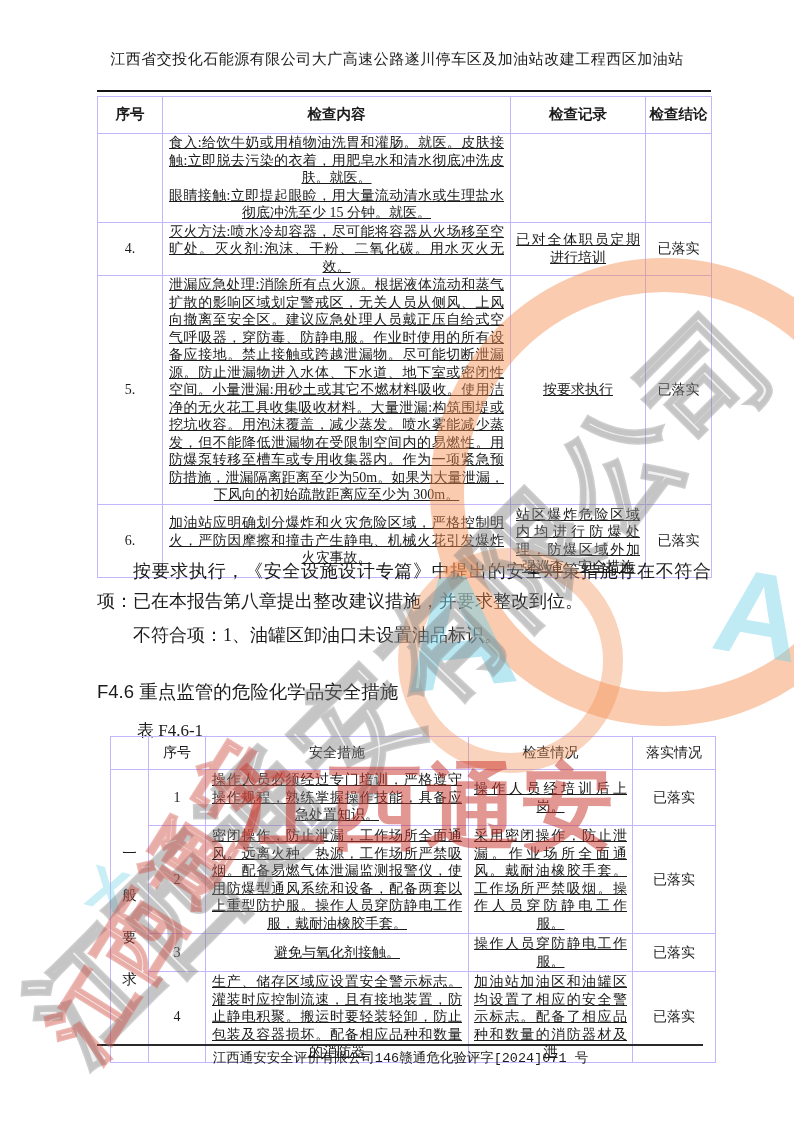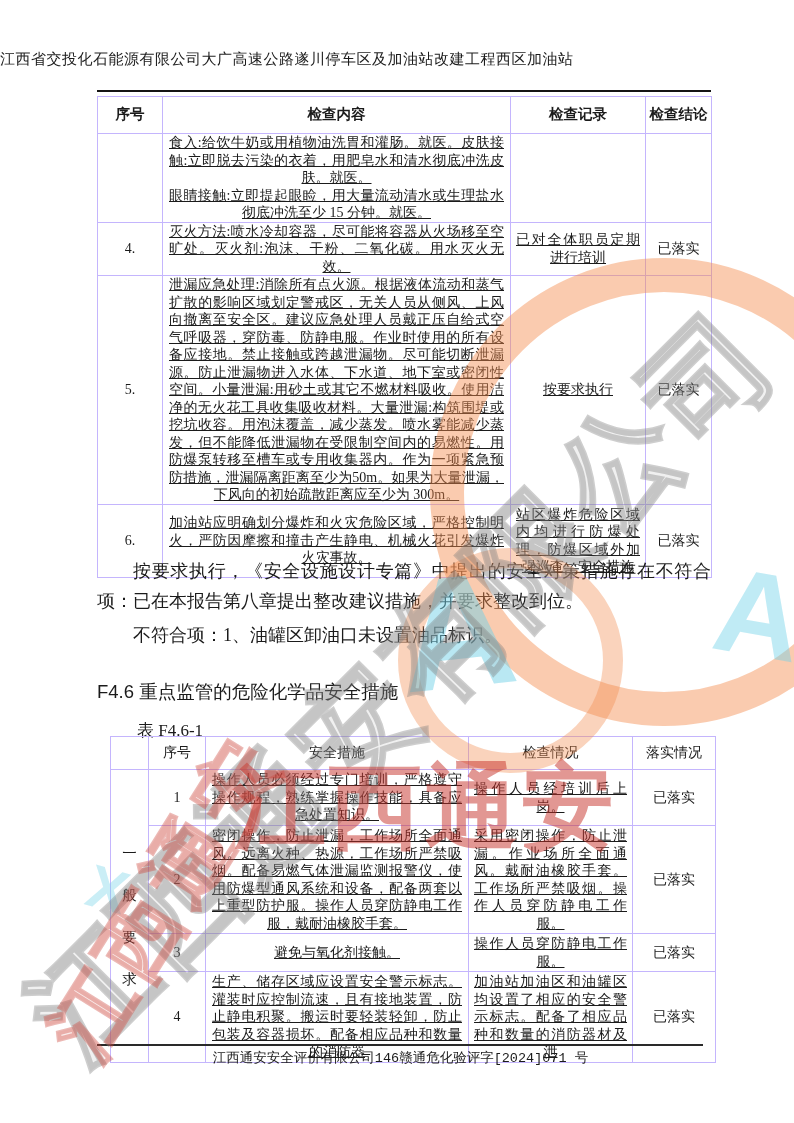--- a/index.html
+++ b/index.html
@@ -4,21 +4,21 @@
 <style>
   html,body { margin:0; padding:0; background:#e8e8e8; }
   .page {
     position:relative; width:794px; height:1123px; margin:0 auto;
     background:#ffffff; overflow:hidden;
     font-family:"Liberation Serif","DejaVu Serif",serif;
     color:#1b1b1b;
   }
 
   
-  .doc-header { position:absolute; top:50px; left:0; width:100%; text-align:left;
+  .doc-header { position:absolute; top:50px; left:0; width:100%; text-align:center;
                 font-size:15px; line-height:19px; letter-spacing:0.5px; }
   .hr-rule { position:absolute; top:90px; left:97px; width:614px; height:2px; background:#141414; }
 
   
   table { border-collapse:collapse; table-layout:fixed; }
   td,th { border:1px solid #c4b5fd; padding:1px 5px; font-size:14px; line-height:17.5px;
           vertical-align:middle; font-weight:normal; overflow:hidden; word-break:break-all; }
   .t1 { position:absolute; top:96px; left:97px; width:614px; }
   .t1 th { font-weight:bold; font-size:14.5px; text-align:center; padding:1px 2px; }
   .t2 { position:absolute; top:736px; left:110px; width:605px; }

